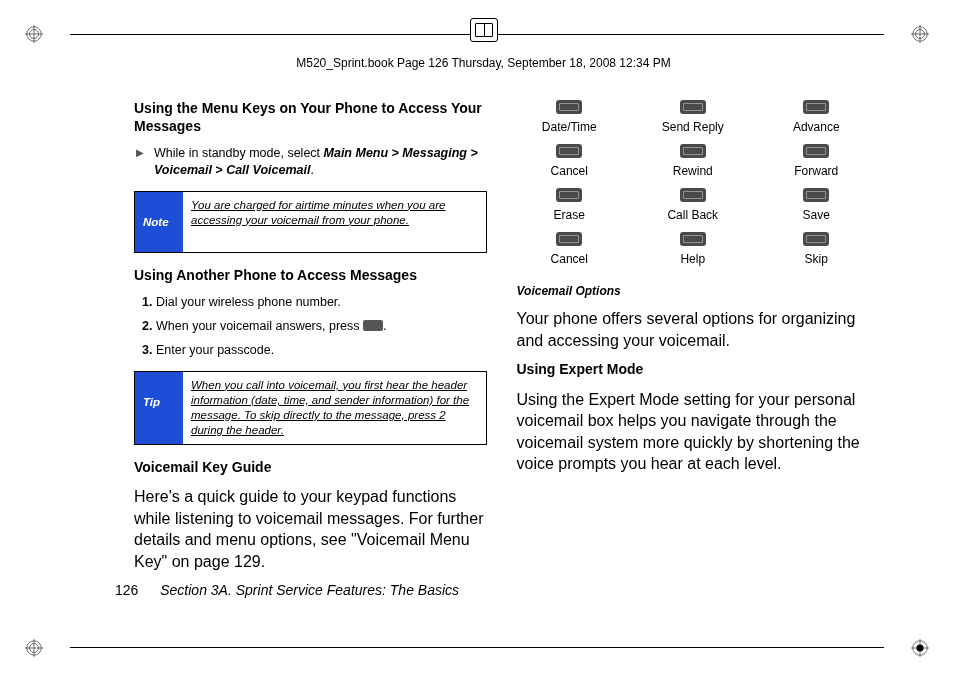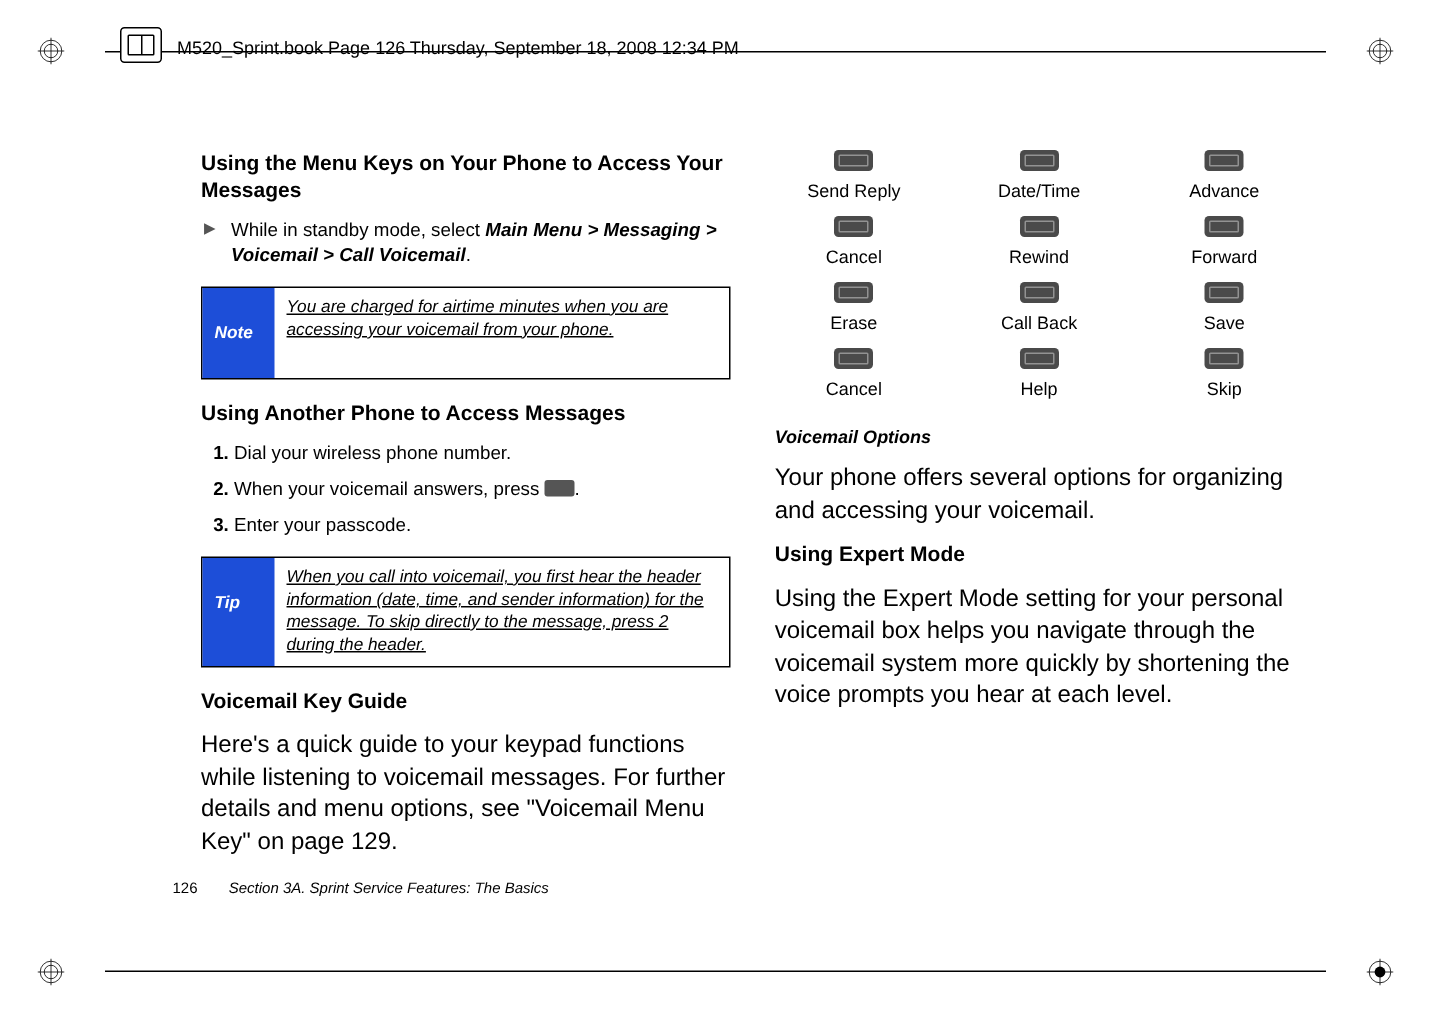--- a/index.html
+++ b/index.html
@@ -36,25 +36,26 @@
     position: absolute;
     bottom: 34px;
     left: 70px;
     right: 70px;
     border-top: 0.5px solid #000;
   }
 
   .header-row {
     position: absolute;
     top: 18px;
-    left: 80px;
+    left: 93px;
     right: 80px;
     display: flex;
     align-items: center;
     gap: 10px;
+    flex-direction: column;
   }
   .header-text {
     font-size: 12px;
     color: #000;
     padding-top:4px;
   }
   .book-icon {
     width: 26px;
     height: 22px;
     border: 0.5px solid #000;
@@ -203,21 +204,21 @@
     font-size: 12px;
     font-style: italic;
     font-weight: bold;
     margin: 0 0 10px 0;
   }
 
   .footer {
     position: absolute;
     bottom: 84px;
     left: 115px;
-    font-size: 10px;
+    font-size: 14px;
     font-style: italic;
   }
   .footer .pn {
     font-style: normal;
     margin-right: 18px;
   }
 </style>
 </head>
 <body>
 
@@ -289,22 +290,22 @@
       <div class="label">Tip</div>
       <div class="ctext">When you call into voicemail, you first hear the header information (date, time, and sender information) for the message. To skip directly to the message, press 2 during the header.</div>
     </div>
 
     <h3 class="subhead">Voicemail Key Guide</h3>
     <p class="body-text">Here's a quick guide to your keypad functions while listening to voicemail messages. For further details and menu options, see "Voicemail Menu Key" on page 129.</p>
   </div>
 
   <div class="col">
     <div class="keygrid">
+      <div class="keycell"><span class="phonekey"></span><br><span>Date/Time</span></div>
       <div class="keycell"><span class="phonekey"></span><br><span>Send Reply</span></div>
-      <div class="keycell"><span class="phonekey"></span><br><span>Date/Time</span></div>
       <div class="keycell"><span class="phonekey"></span><br><span>Advance</span></div>
       <div class="keycell"><span class="phonekey"></span><br><span>Cancel</span></div>
       <div class="keycell"><span class="phonekey"></span><br><span>Rewind</span></div>
       <div class="keycell"><span class="phonekey"></span><br><span>Forward</span></div>
       <div class="keycell"><span class="phonekey"></span><br><span>Erase</span></div>
       <div class="keycell"><span class="phonekey"></span><br><span>Call Back</span></div>
       <div class="keycell"><span class="phonekey"></span><br><span>Save</span></div>
       <div class="keycell"><span class="phonekey"></span><br><span>Cancel</span></div>
       <div class="keycell"><span class="phonekey"></span><br><span>Help</span></div>
       <div class="keycell"><span class="phonekey"></span><br><span>Skip</span></div>

